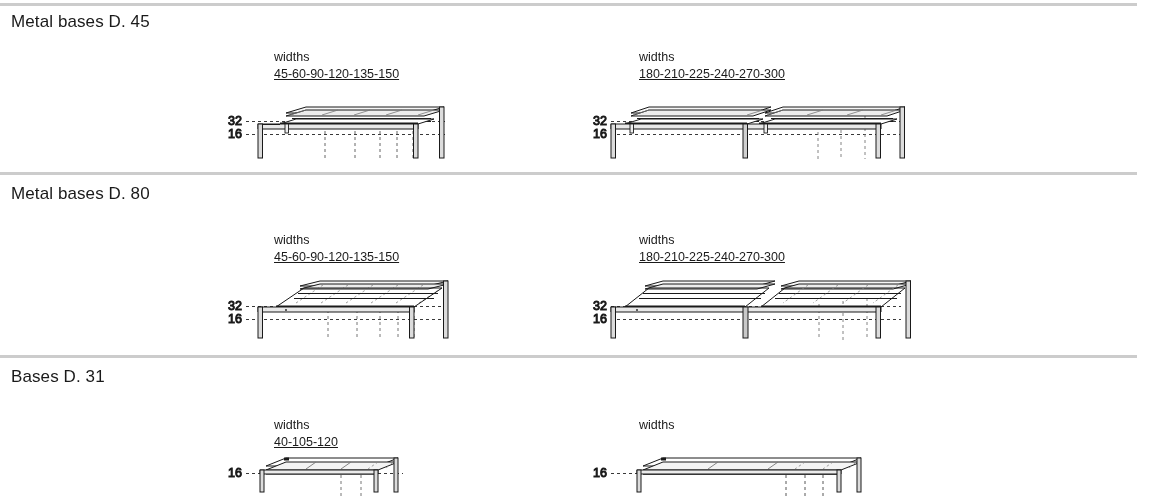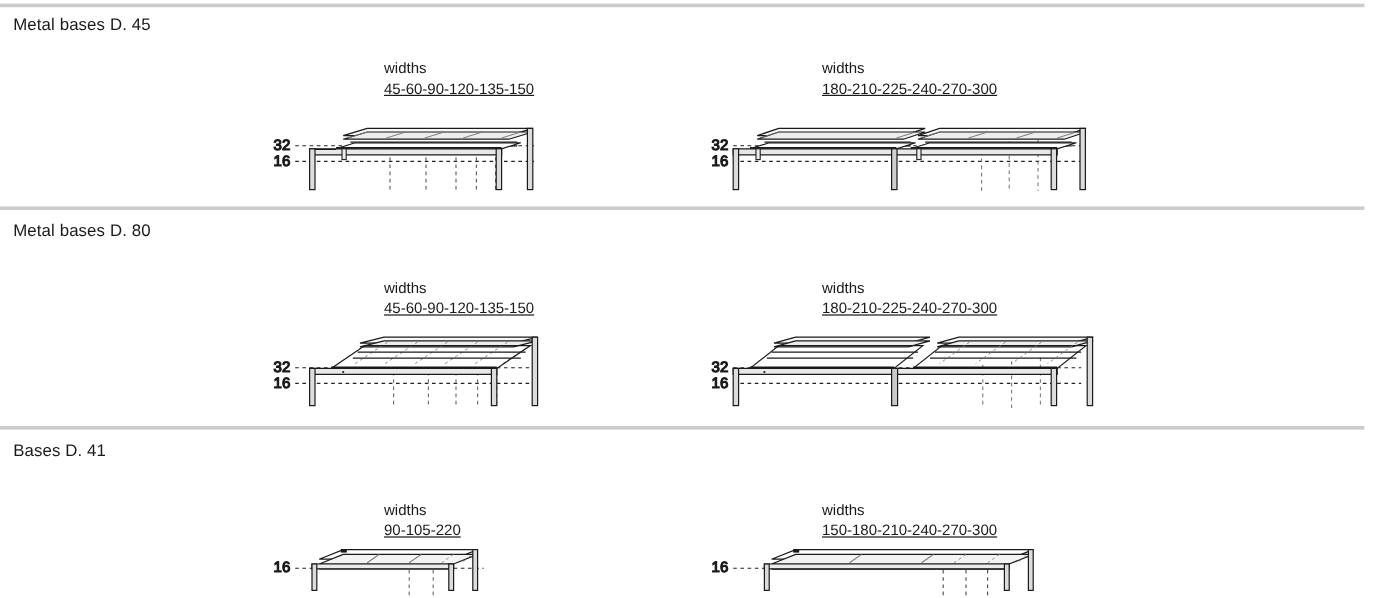--- a/index.html
+++ b/index.html
@@ -13,32 +13,31 @@
   .page { position: relative; width: 1154px; height: 498px; background:#fff; }
 
   .rule {
     position: absolute;
     left: 0; width: 1137px; height: 3px;
     background: #cccccc;
   }
   .section-title {
     position: absolute;
     left: 11px;
-    font-size: 14px;
+    font-size: 17px;
     color: #1a1a1a;
     letter-spacing: 0.1px;
     white-space: nowrap;
   }
   .widths-block {
     position: absolute;
     font-size: 12.5px;
     color: #1a1a1a;
     line-height: 17px;
     white-space: nowrap;
-    margin-left: 46px;
   }
   .widths-block .w-label { display:block; }
   .widths-block .w-values { display:block;text-decoration:underline; }
 
   .drawing { position: absolute; }
   .drawing svg { display: block; overflow: visible; }
 
   .dim-text {
     font-family: "Liberation Sans", sans-serif;
     font-size: 12.5px;
@@ -255,25 +254,25 @@
         <rect x="18" y="27" width="4.5" height="31" fill="#dcdcdc" stroke="#1a1a1a" stroke-width="1"></rect>
         <rect x="150" y="27" width="5" height="31" fill="#c9c9c9" stroke="#1a1a1a" stroke-width="1"></rect>
         <rect x="283" y="27" width="4.5" height="31" fill="#dcdcdc" stroke="#1a1a1a" stroke-width="1"></rect>
         <rect x="313" y="1" width="4.5" height="57" fill="#dcdcdc" stroke="#1a1a1a" stroke-width="1"></rect>
         <circle cx="44" cy="30" r="0.9" fill="#1a1a1a" stroke="none"></circle>
       </g>
     </svg>
   </div>
 
   <div class="rule" style="top:355px"></div>
-  <div class="section-title" style="top:367px">Bases D. 41</div>
+  <div class="section-title" style="top:367px">Bases D. 31</div>
 
   <div class="widths-block" style="left:274px; top:417px">
     <span class="w-label">widths</span>
-    <span class="w-values">90-105-220</span>
+    <span class="w-values">40-105-120</span>
   </div>
 
   <div class="drawing" style="left:228px; top:455px">
     <svg width="200" height="48" viewBox="0 0 200 48">
       <g fill="none" stroke="#1a1a1a" stroke-width="1">
         <text class="dim-text" x="0" y="22">16</text>
         <line x1="18" y1="18.5" x2="175" y2="18.5" stroke="#222" stroke-dasharray="3,3" stroke-width="0.9"></line>
 
         <g stroke="#666" stroke-dasharray="3,3" stroke-width="0.9">
           <line x1="113" y1="20" x2="113" y2="44"></line>
@@ -298,21 +297,20 @@
         <rect x="32" y="15" width="4" height="22" fill="#dcdcdc" stroke="#1a1a1a" stroke-width="1"></rect>
         <rect x="146" y="15" width="4" height="22" fill="#dcdcdc" stroke="#1a1a1a" stroke-width="1"></rect>
         <rect x="166" y="3" width="4" height="34" fill="#dcdcdc" stroke="#1a1a1a" stroke-width="1"></rect>
         <rect x="56" y="2.5" width="5" height="3" fill="#1a1a1a" stroke="none"></rect>
       </g>
     </svg>
   </div>
 
   <div class="widths-block" style="left:639px; top:417px">
     <span class="w-label">widths</span>
-    <span class="w-values">150-180-210-240-270-300</span>
   </div>
 
   <div class="drawing" style="left:593px; top:455px">
     <svg width="300" height="48" viewBox="0 0 300 48">
       <g fill="none" stroke="#1a1a1a" stroke-width="1">
         <text class="dim-text" x="0" y="22">16</text>
         <line x1="18" y1="18.5" x2="100" y2="18.5" stroke="#222" stroke-dasharray="3,3" stroke-width="0.9"></line>
 
         <g stroke="#444" stroke-dasharray="3,3" stroke-width="0.9">
           <line x1="193" y1="20" x2="193" y2="44"></line>

